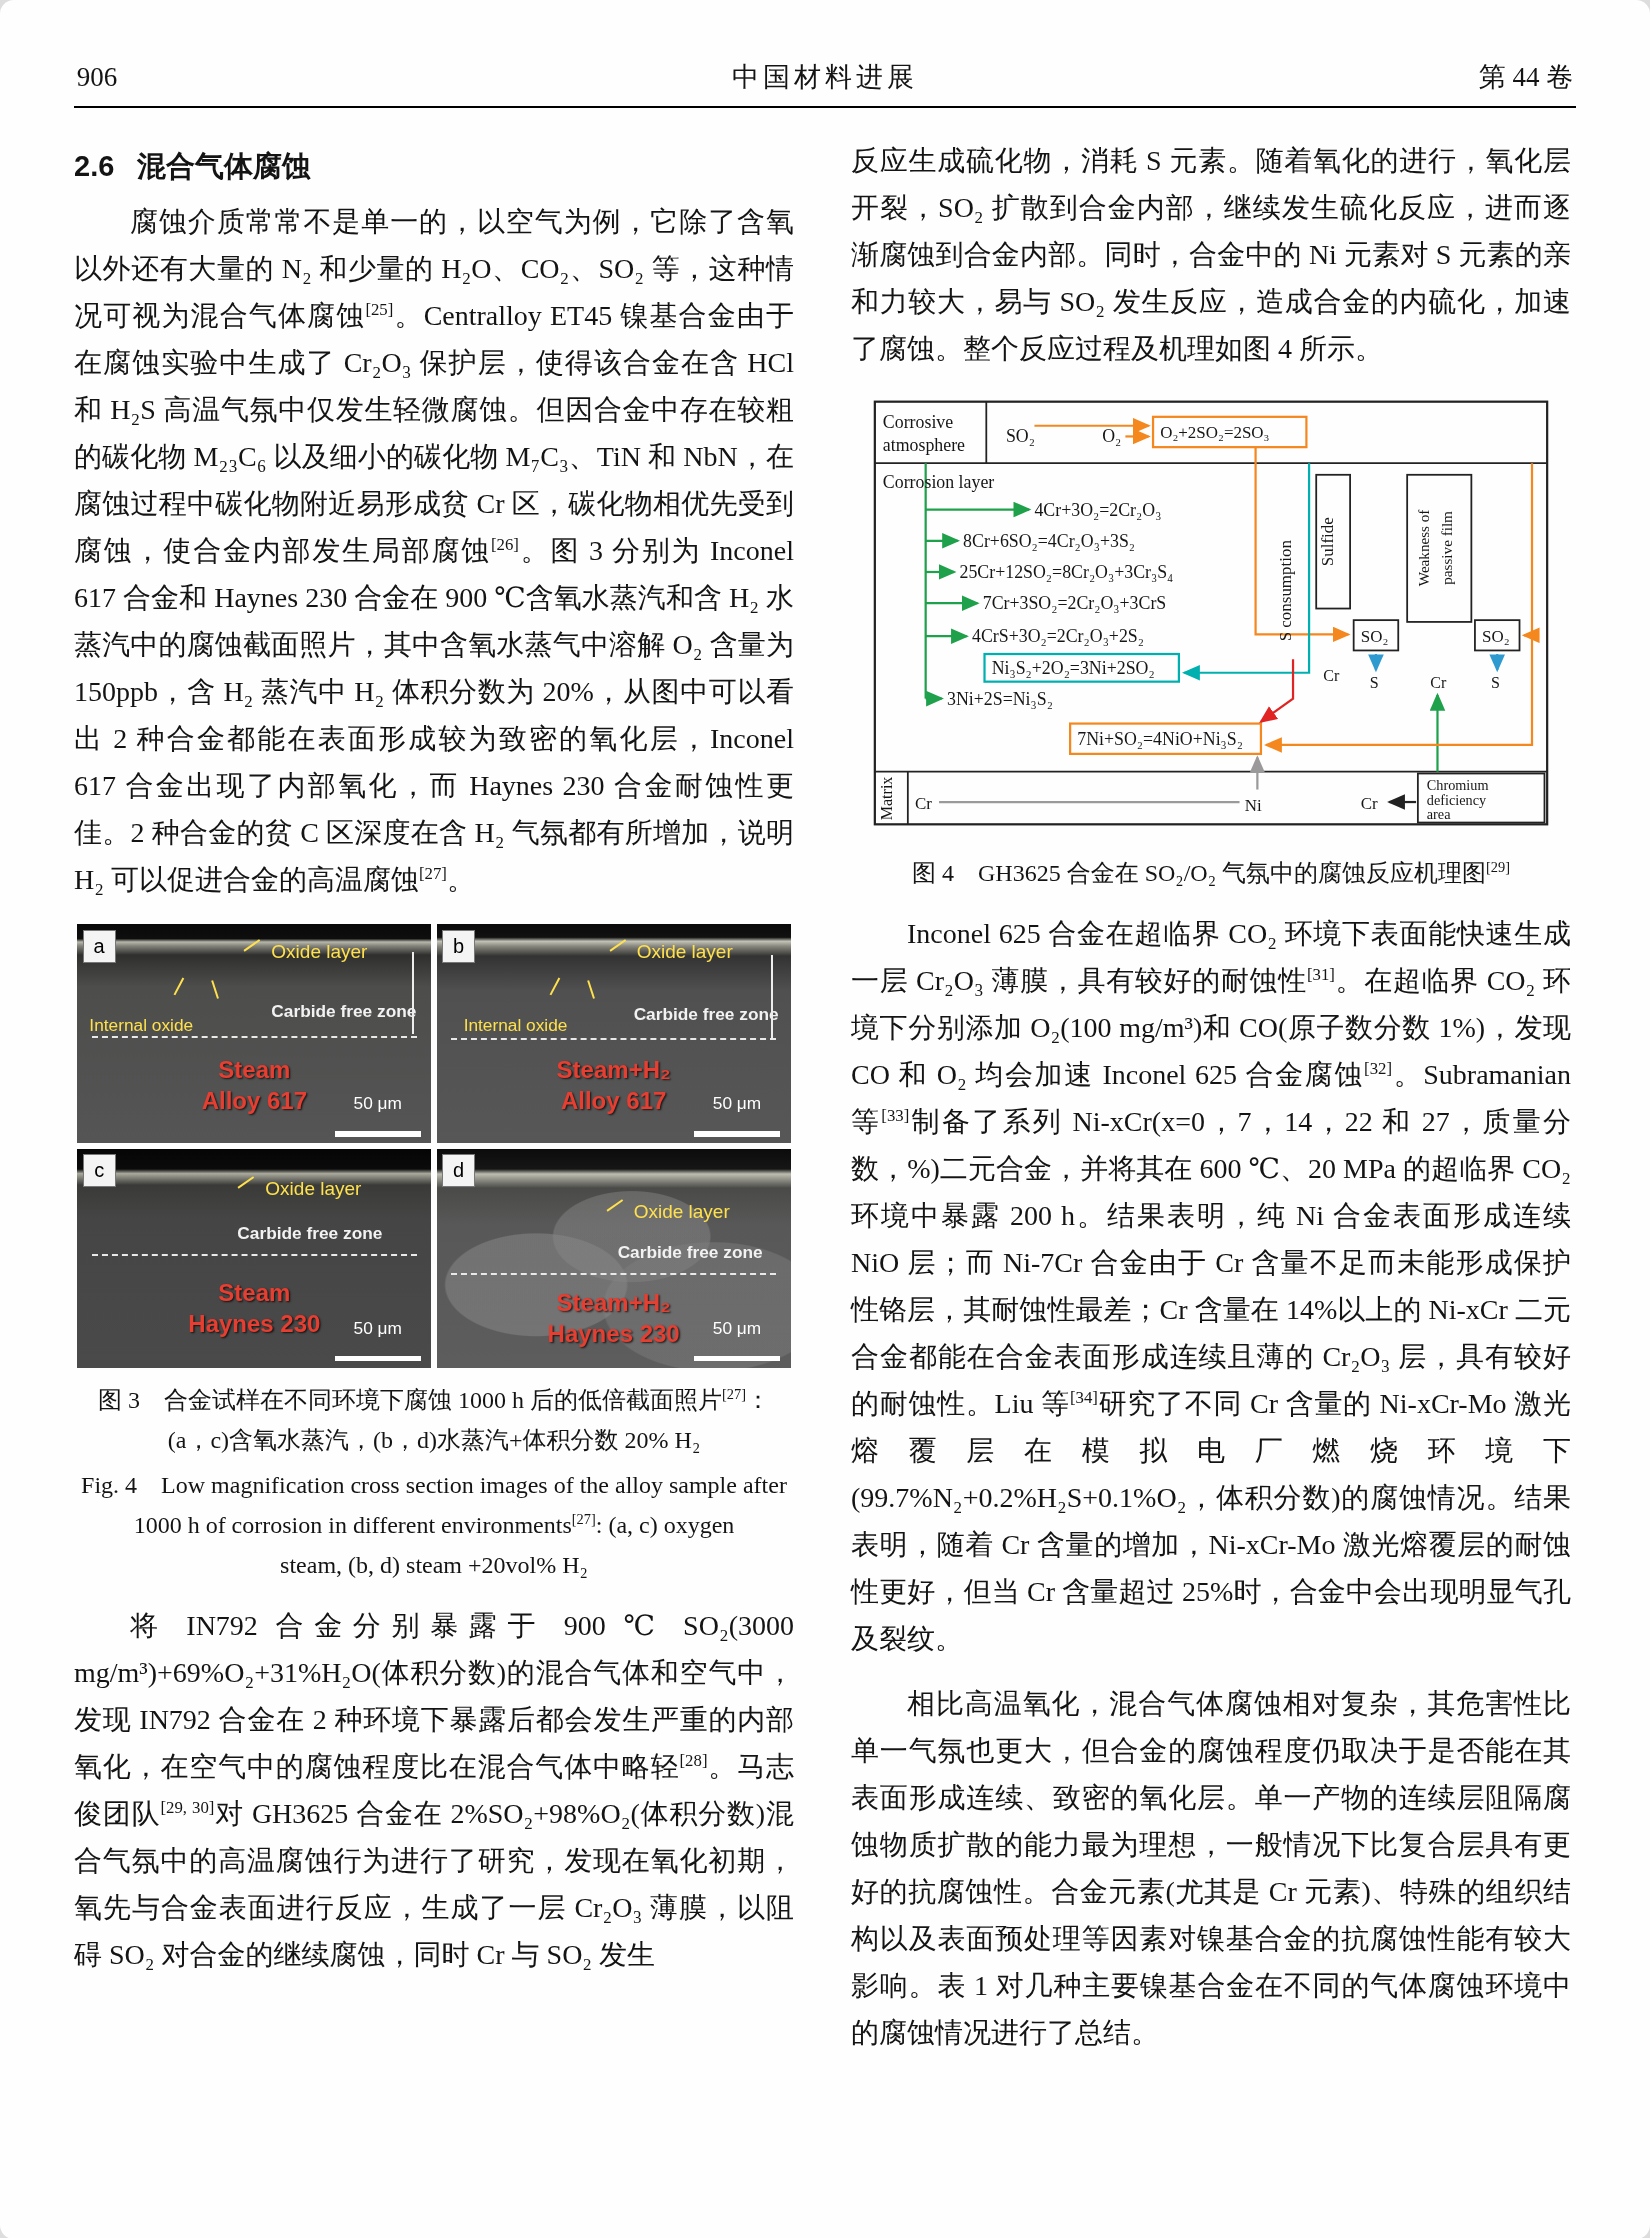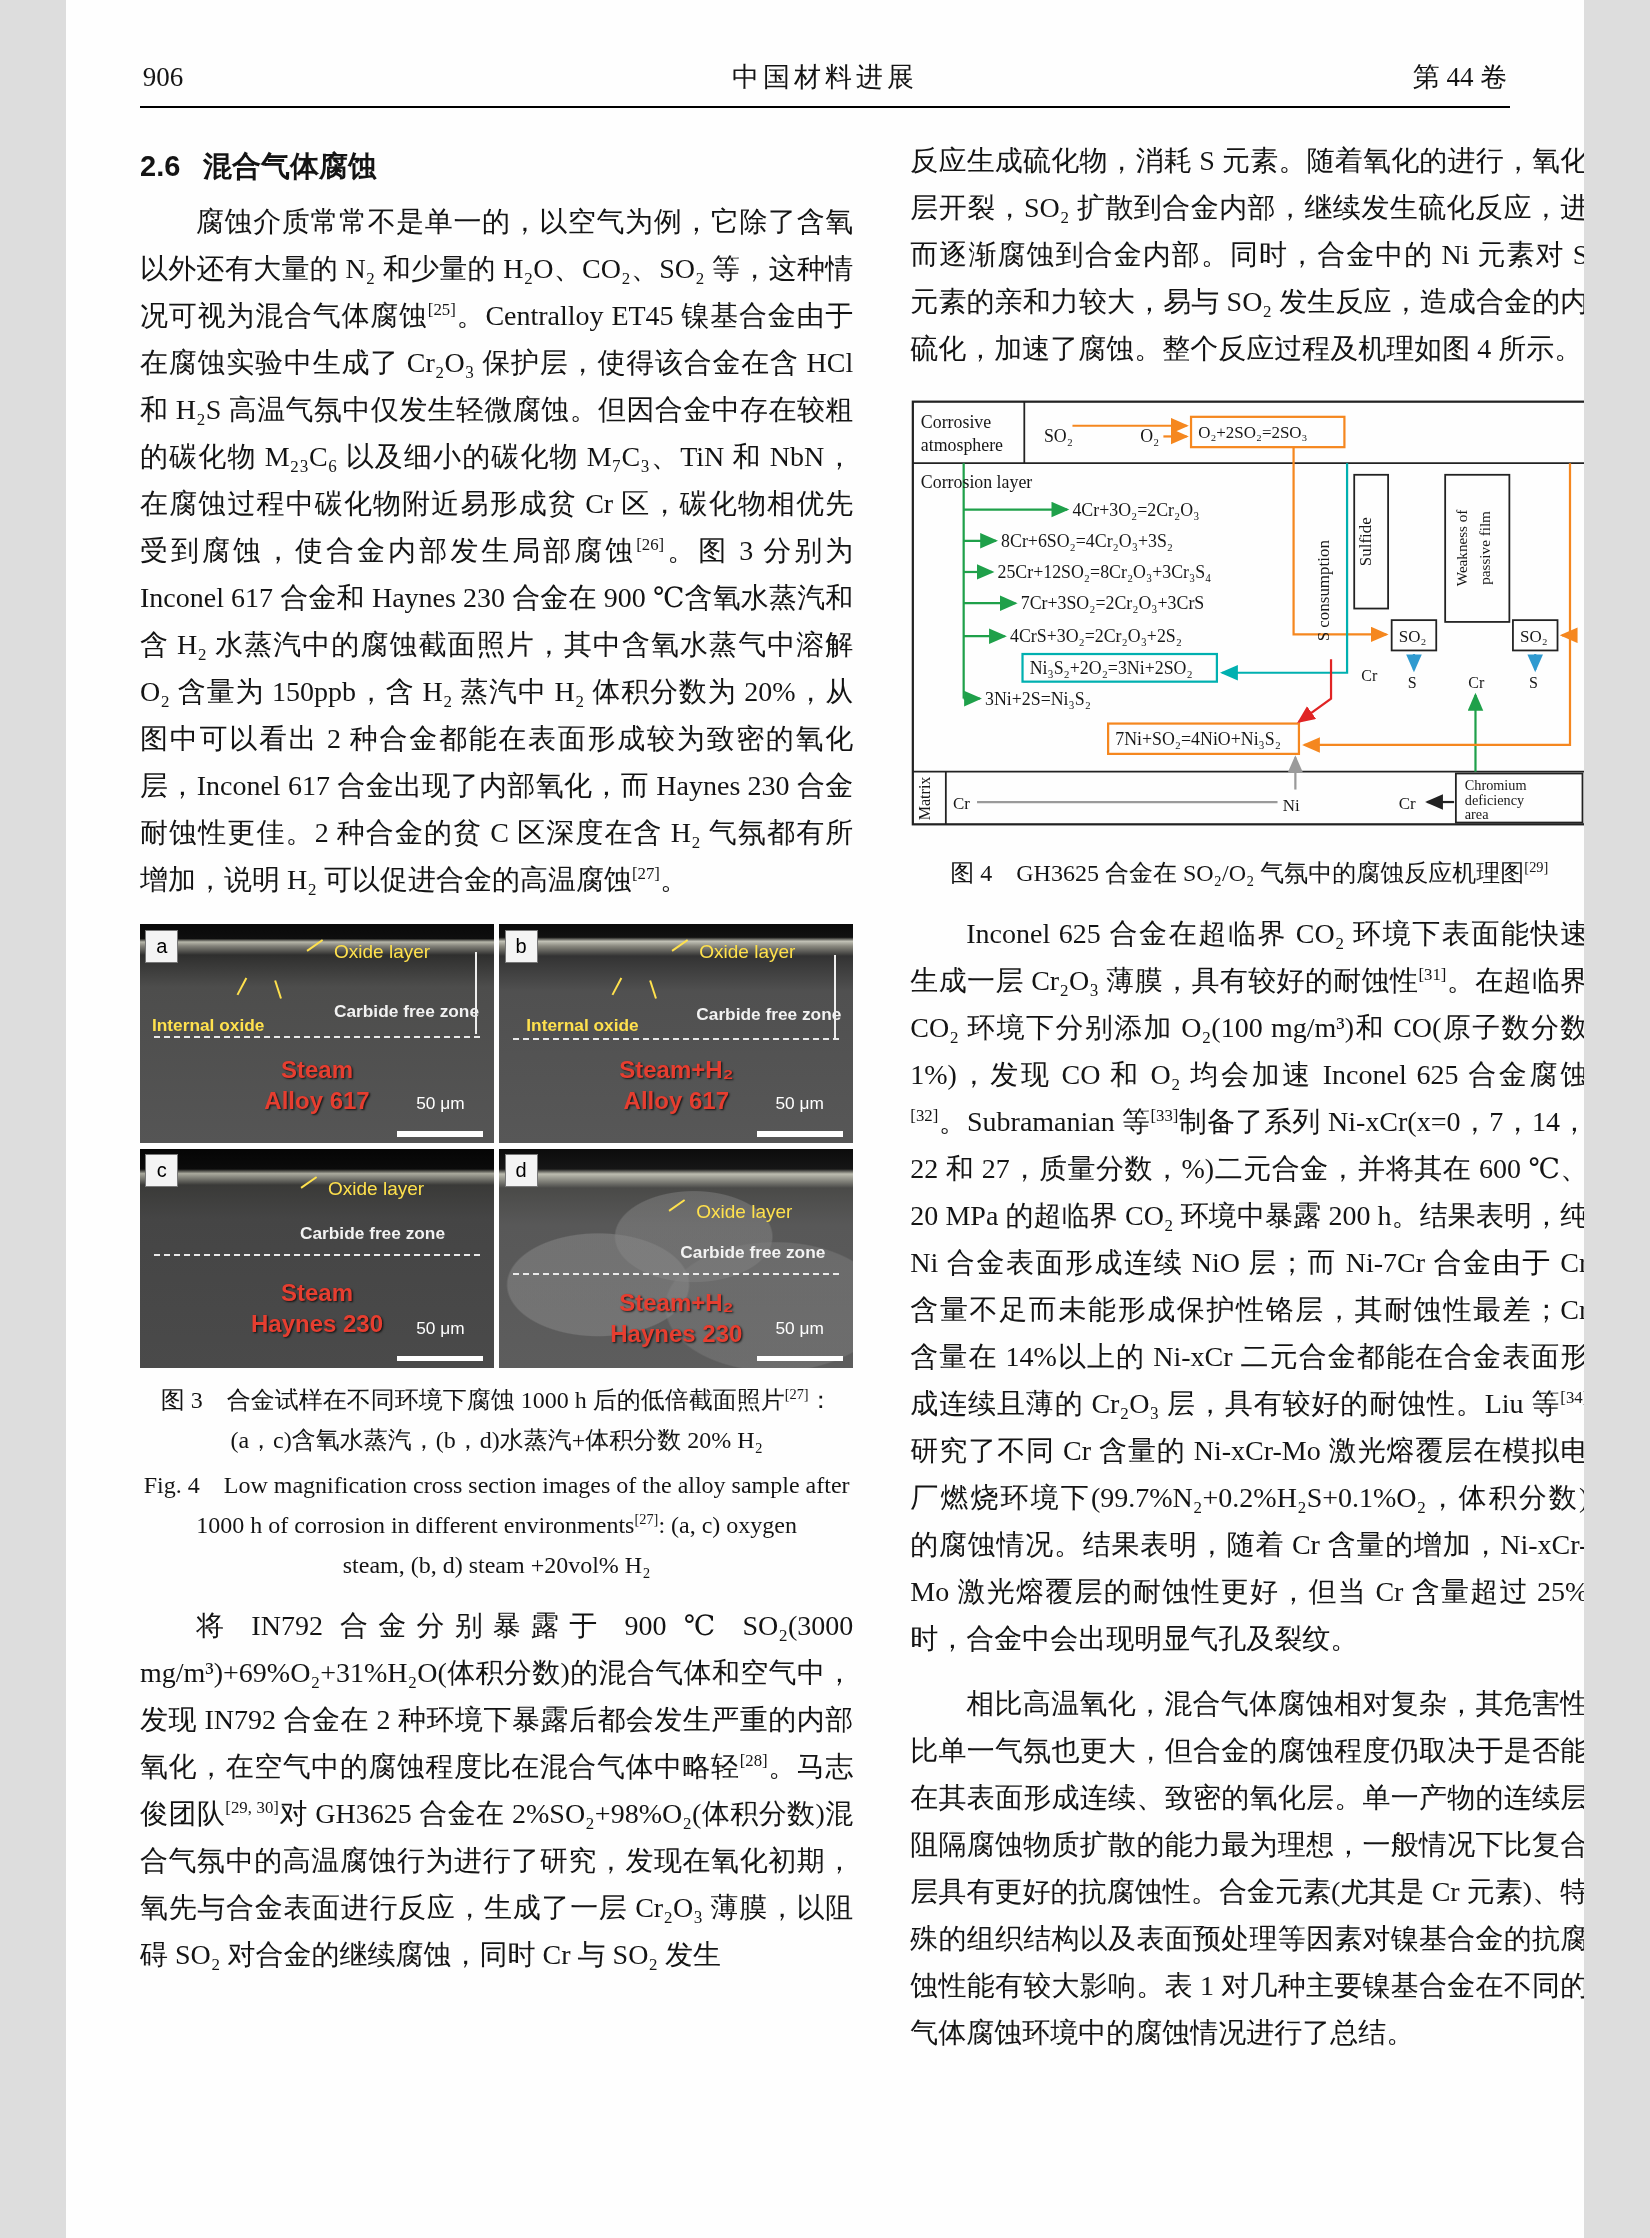--- a/index.html
+++ b/index.html
@@ -1,17 +1,17 @@
 <!DOCTYPE html>
 <html style="font-size:10.6px"><head>
 <meta charset="utf-8">
 <style>
   html,body{margin:0;padding:0;background:#ddd;}
-  .page{width:1518px;height:2239px;background:#fefefe;position:relative;overflow:hidden;
-        font-family:"Liberation Serif","DejaVu Serif",serif;color:#141414;margin:0 auto;}
+  .page{width:1650px;height:2239px;background:#fefefe;position:relative;overflow:hidden;
+        font-family:"Liberation Serif","DejaVu Serif",serif;color:#141414;margin:0 auto;border-radius:14px;}
   .inner{padding:59px 74px 0 74px;}
   
   .hdr{display:flex;align-items:baseline;font-size:27px;padding:0 2.7px;}
   .hdr .h-left{flex:1;text-align:left;}
   .hdr .h-mid{flex:1;text-align:center;letter-spacing:4px;}
   .hdr .h-right{flex:1;text-align:right;}
   .hdr-rule{border-bottom:2px solid #000;margin-top:10.6px;}
   
   .cols{display:flex;gap:57px;margin-top:29px;}
   .col{width:720px;font-size:28px;line-height:47px;text-align:justify;}
@@ -34,21 +34,21 @@
   .sem-b{background:linear-gradient(180deg,#0a0a0a 0px,#111 13.3px,#c2c2b6 17.3px,#8b8a80 22px,#333 32px,#505050 67px,#575757 219px);}
   .sem-c{background:linear-gradient(180deg,#050505 0px,#0b0b0b 20px,#a9a99d 24.6px,#3a3a38 36px,#454545 70px,#4a4a4a 219px);}
   .sem-d{background:
       radial-gradient(200px 113px at 28% 62%,rgba(135,135,135,.55) 0 45%,transparent 46%),
       radial-gradient(226px 133px at 78% 72%,rgba(125,125,125,.5) 0 48%,transparent 49%),
       radial-gradient(173px 100px at 55% 40%,rgba(145,145,145,.4) 0 45%,transparent 46%),
       linear-gradient(180deg,#0c0c0c 0px,#161616 20px,#bdbdb0 25px,#4a4a48 39px,#585858 76px,#5d5d5d 219px);}
   .chip{position:absolute;top:5.3px;left:5.3px;width:31px;height:31px;background:#f4f4f4;color:#000;
         border:1.3px solid #777;display:flex;align-items:center;justify-content:center;font-size:20px;}
   .lbl-oxide{position:absolute;color:#ffe14d;font-size:19px;white-space:nowrap;}
-  .lbl-internal{position:absolute;color:#ffe14d;font-size:17.3px;white-space:nowrap;font-weight:bold;}
+  .lbl-internal{position:absolute;color:#ffe14d;font-size:17.3px;white-space:nowrap;}
   .lbl-zone{position:absolute;color:#f2f2f2;font-size:17.3px;font-weight:bold;white-space:nowrap;}
   .lbl-name{position:absolute;left:0;right:0;text-align:center;color:#e63e30;font-size:24px;
             font-weight:bold;line-height:31px;text-shadow:1.3px 1.3px 2px rgba(0,0,0,.75);}
   .dash{position:absolute;border-top:2px dashed #e9e9e9;left:4%;width:92%;}
   .vmark{position:absolute;right:17.3px;width:2px;background:#eee;}
   .arr{position:absolute;width:2px;height:18.6px;background:#ffe14d;}
   .scale{position:absolute;right:10.6px;bottom:6.7px;text-align:center;font-size:17.3px;color:#fff;}
   .scale .bar{height:5.3px;background:#fff;margin-top:4px;width:86px;}
   
   .fig4{margin-top:27px;text-align:center;}

